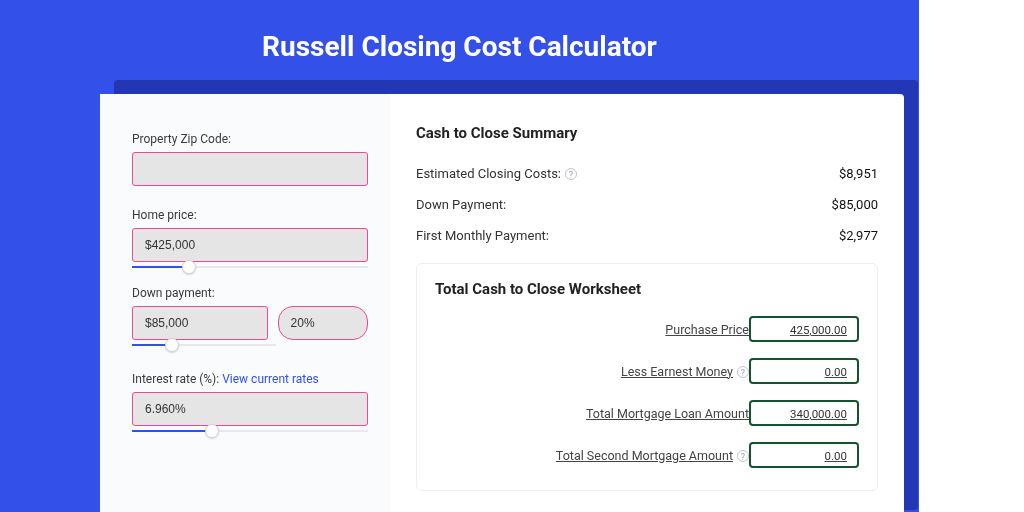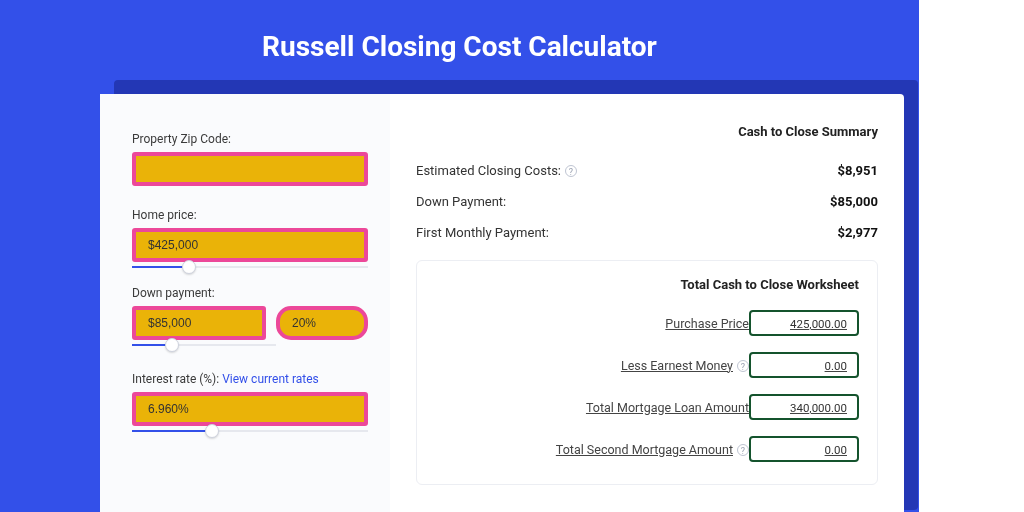--- a/index.html
+++ b/index.html
@@ -52,23 +52,23 @@
   }
   .lbl {
     font-size: 12px;
     color: #3b3b3b;
     margin: 4px 0 6px 0;
     display: block;
   }
   .inp {
     width: 100%;
     height: 34px;
-    border: 4px solid #ec4899;
+    border: 1px solid #ec4899;
     border-radius: 3px;
-    background: #eab308;
+    background: #e5e5e5;
     font-size: 12px;
     padding: 0 12px;
     color: #333;
   }
   .slider-wrap {
     position: relative;
     height: 18px;
     margin-top: -2px;
     margin-bottom: 8px;
   }
@@ -98,34 +98,33 @@
   }
   .row2 { display:flex; gap:10px; }
   .row2 .inp.big { flex:1.7; }
   .row2 .inp.small { flex:1;border-radius:15px; }
   .rate-link {
     color:#3350E9;
     font-size:12px;
     text-decoration:none;
   }
   .sect-h {
-    font-size:13px;
+    font-size:15px;
     font-weight:700;
     margin-bottom:16px;
-    text-align:right;
   }
   .sum-row {
     display:flex;
     justify-content:space-between;
     align-items:flex-start;
     font-size:13px;
     padding:8px 0;
   }
   .sum-row .k { color:#333; }
-  .sum-row .v { color:#111; font-weight:700; }
+  .sum-row .v { color:#111; font-weight:400; }
   .sum-row.total .k, .sum-row.total .v { font-weight:700; }
   .sum-row + .sum-row { border-top:0; }
   .help {
     display:inline-block;
     width:12px;height:12px;
     border:1px solid #bfc5d2;
     border-radius:50%;
     font-size:9px;
     line-height:12px;
     text-align:center;

